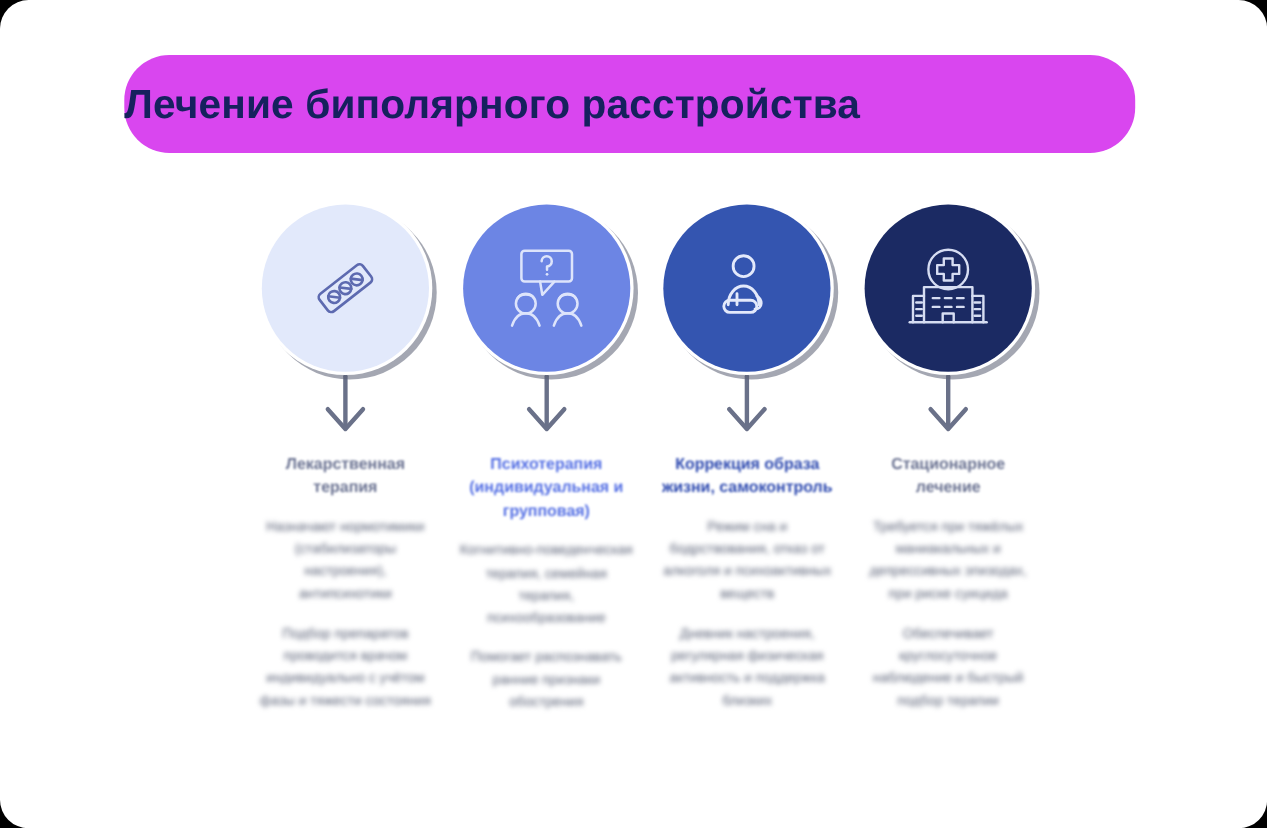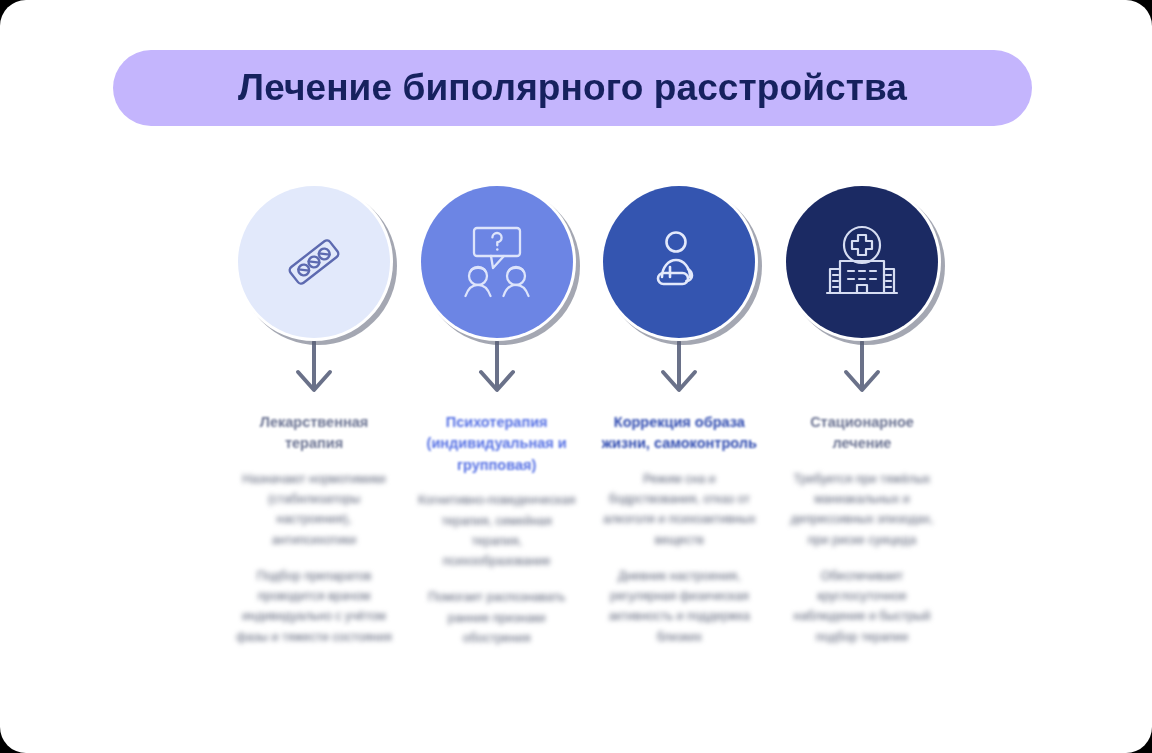--- a/index.html
+++ b/index.html
@@ -24,26 +24,26 @@
     border-radius: 26px;
     overflow: hidden;
   }
 
   
   .title-banner {
     position: absolute;
     left: 113px;
     top: 50px;
     width: 919px;
-    height: 76px;
-    background: #c4b5fd;
+    height: 89px;
+    background: #d946ef;
     border-radius: 41px;
     display: flex;
     align-items: center;
-    justify-content: center;
+    justify-content: flex-start;
   }
   .title-text {
     font-size: 37px;
     font-weight: bold;
     color: #16215e;
     letter-spacing: 0.1px;
     white-space: nowrap;
   }
 
   

